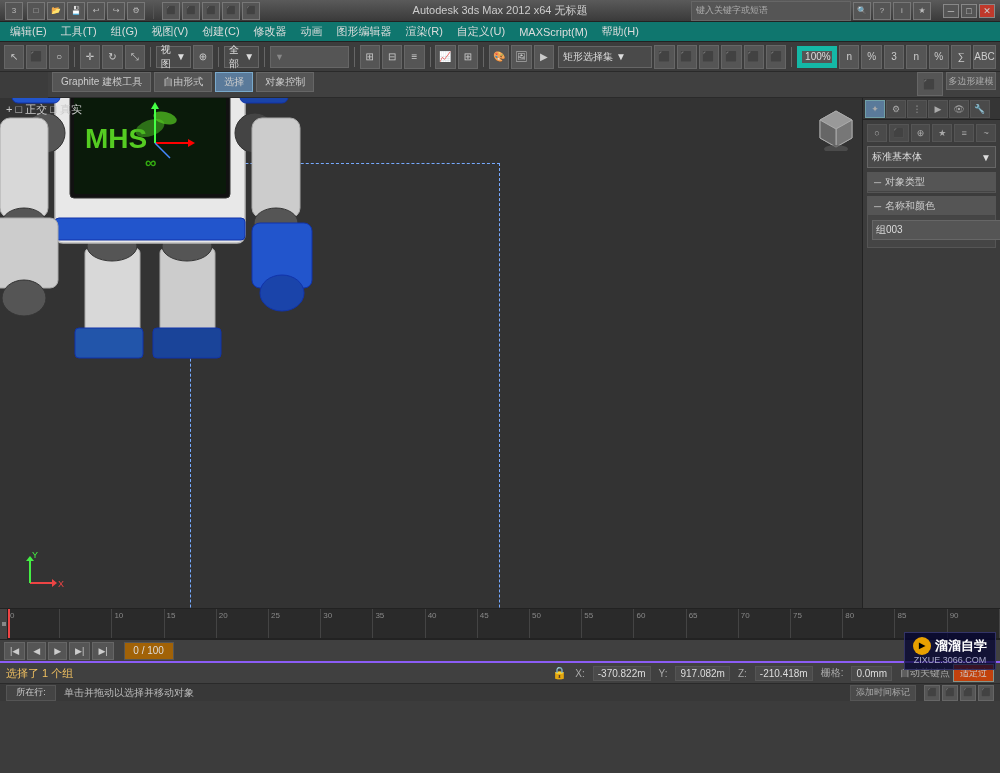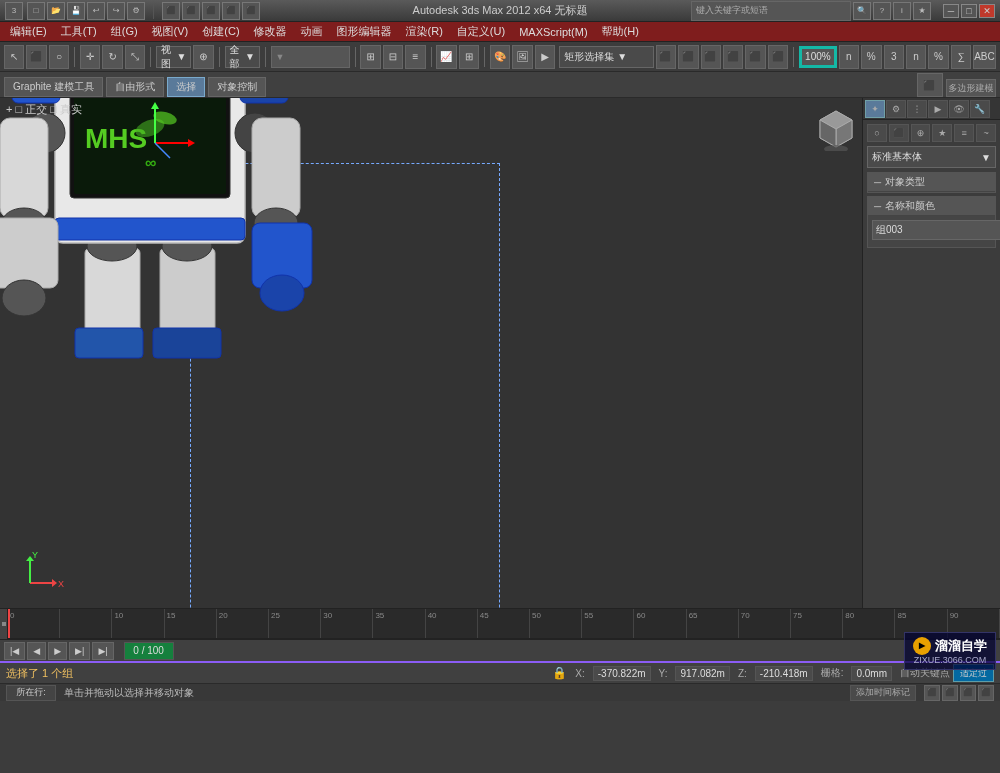--- a/index.html
+++ b/index.html
@@ -55,21 +55,21 @@
       width: 18px; height: 18px;
       background: #555;
       border: 1px solid #777;
       display: flex; align-items: center; justify-content: center;
       font-size: 8px; color: #bbb;
     }
 
     
     #menubar {
       height: 20px;
-      background: #7f1d1d;
+      background: #0f766e;
       display: flex;
       align-items: center;
       padding: 0 4px;
       gap: 2px;
       border-bottom: 1px solid #222;
     }
     .menu-item {
       padding: 2px 6px;
       font-size: 11px;
       color: #ddd;
@@ -118,24 +118,25 @@
       font-size: 10px;
       padding: 0 4px;
       display: flex; align-items: center;
     }
 
     
     #toolbar2 {
       height: 26px;
       background: #404040;
       display: flex;
-      align-items: flex-end;
+      align-items: flex-start;
       padding: 0 4px;
       gap: 3px;
       border-bottom: 1px solid #2a2a2a;
+      margin-left: 48px;
     }
     .tool2-btn {
       padding: 1px 8px;
       background: #555;
       border: 1px solid #666;
       color: #ccc;
       font-size: 10px;
       cursor: pointer;
       height: 20px;
       display: flex; align-items: center;
@@ -406,21 +407,21 @@
 
     .lock-icon {
       font-size: 12px;
       color: #888;
     }
     .coord-label { color: #aaa; font-size: 10px; }
     .coord-value { color: #ddd; font-size: 10px; background: #4a4a4a; padding: 1px 4px; border: 1px solid #555; }
 
     .filter-btn {
       height: 18px;
-      background: #0369a1;
+      background: #c2410c;
       border: 1px solid #7aac;
       color: #ccc;
       font-size: 9px;
       padding: 0 6px;
       cursor: pointer;
       display: flex; align-items: center;
     }
   </style>
 </head>
 <body>
@@ -525,21 +526,21 @@
     <span>▼</span>
   </div>
   <div class="tool-btn">⬛</div>
   <div class="tool-btn">⬛</div>
   <div class="tool-btn">⬛</div>
   <div class="tool-btn">⬛</div>
   <div class="tool-btn">⬛</div>
   <div class="tool-btn">⬛</div>
   <div class="tool-separator"></div>
 
-  <div style="height:22px;width:40px;background:#555;border:3px solid #14b8a6;color:#ddd;font-size:10px;display:flex;align-items:center;padding:0 3px;">
+  <div style="height:22px;width:40px;background:#555;border:5px solid #14b8a6;color:#ddd;font-size:10px;display:flex;align-items:center;padding:0 3px;">
     <span>100%</span>
   </div>
 
   <div class="tool-btn">n</div>
   <div class="tool-btn">%</div>
   <div class="tool-btn">3</div>
   <div class="tool-btn">n</div>
   <div class="tool-btn">%</div>
   <div class="tool-btn">∑</div>
   <div class="tool-btn">ABC</div>
@@ -752,21 +753,21 @@
 <div style="background:#3c3c3c;border-top:1px solid #222;">
 
   <div id="bottom-controls">
     <div style="display:flex;align-items:center;gap:2px;margin-right:6px;">
       <div class="bottom-ctrl-btn">|◀</div>
       <div class="bottom-ctrl-btn">◀</div>
       <div class="bottom-ctrl-btn">▶</div>
       <div class="bottom-ctrl-btn">▶|</div>
       <div class="bottom-ctrl-btn">▶|</div>
     </div>
-    <div style="height:18px;width:50px;background:#15803d;border:1px solid #555;color:#ddd;font-size:10px;display:flex;align-items:center;justify-content:center;">0 / 100</div>
+    <div style="height:18px;width:50px;background:#a16207;border:1px solid #555;color:#ddd;font-size:10px;display:flex;align-items:center;justify-content:center;">0 / 100</div>
     <div style="flex:1;"></div>
 
     <div id="watermark" style="position:relative;bottom:auto;right:auto;">
       <div class="wm-top">
         <div class="play-icon">
           <span>▶</span>
         </div>
         <span>溜溜自学</span>
       </div>
       <div class="wm-bot">ZIXUE.3066.COM</div>

